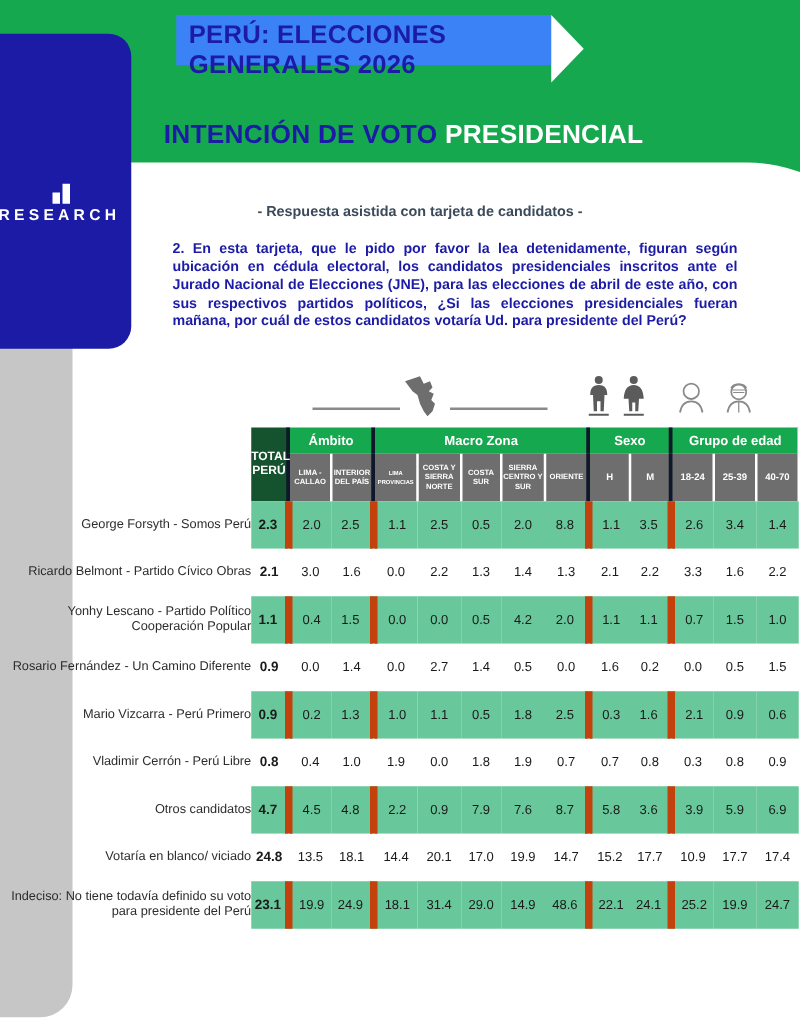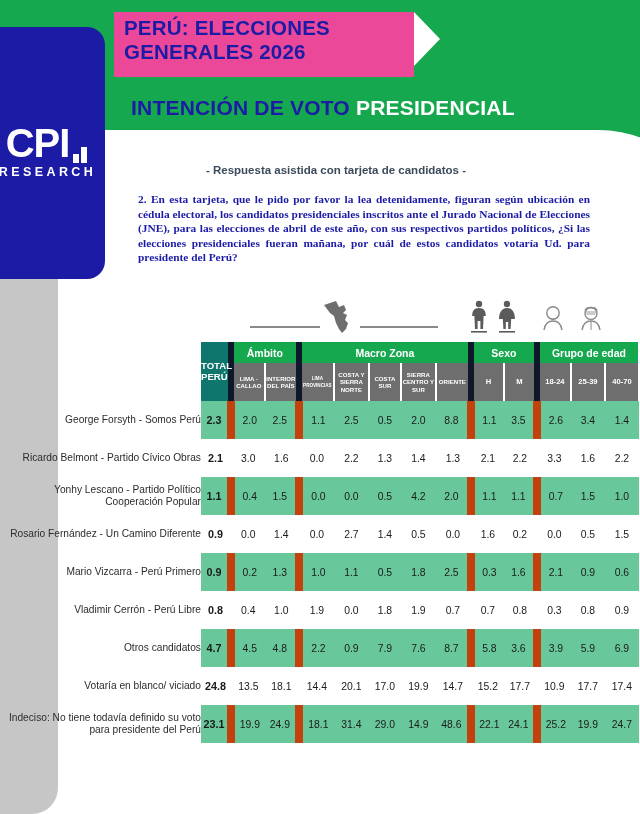--- a/index.html
+++ b/index.html
@@ -55,22 +55,22 @@
   .bars i{display:inline-block;background:#fff;width:6px;margin-left:2px;vertical-align:bottom;}
   .bars i.b1{height:9px;}
   .bars i.b2{height:16px;}
   .logo-research{
     color:#ffffff;font-weight:bold;font-size:12.5px;letter-spacing:3.4px;
     margin-top:2px;padding-left:10px;font-family:"Liberation Sans",sans-serif;
   }
 
   
   .title-banner{
-    position:absolute;left:114px;top:12px;width:300px;height:65px;
-    background:#ec4899;z-index:5;
+    position:absolute;left:141px;top:12px;width:300px;height:40px;
+    background:#3b82f6;z-index:5;
   }
   .title-banner .arrow{
     position:absolute;right:-26px;top:0;width:0;height:0;
     border-top:27px solid transparent;
     border-bottom:27px solid transparent;
     border-left:26px solid #ffffff;
   }
   .title-text{
     position:absolute;left:10px;top:4px;
     color:#1b1ba6;font-weight:bold;font-size:20.5px;line-height:24px;
@@ -91,83 +91,83 @@
     position:absolute;left:0;top:164px;width:640px;text-align:center;
     color:#3b4a5a;font-weight:bold;font-size:11.5px;z-index:5;
     padding-left:32px;box-sizing:border-box;
   }
 
   
   .question{
     position:absolute;left:138px;top:192px;width:452px;
     color:#1b1ba6;font-weight:bold;font-size:11.4px;line-height:14.6px;
     text-align:justify;z-index:5;
-    font-family:Liberation Serif, serif;
+    font-family:Liberation Sans, sans-serif;
   }
 
   
   .iconrow{position:absolute;left:0;top:296px;width:640px;height:46px;z-index:5;}
   .rule{position:absolute;height:2px;background:#8a8a8a;top:30px;}
   .rule.r1{left:250px;width:70px;}
   .rule.r2{left:360px;width:78px;}
   .peru-map{position:absolute;left:322px;top:3px;}
   .ic{position:absolute;top:4px;}
 
   
   .table-wrap{position:absolute;left:0;top:342px;width:640px;z-index:5;}
   table.t{border-collapse:collapse;table-layout:fixed;width:640px;font-family:"Liberation Sans",sans-serif;}
   table.t td,table.t th{padding:0;margin:0;}
   .hdr-grp{
     background:#16a84f;color:#ffffff;font-weight:bold;font-size:10.5px;
     text-align:center;height:21px;border-right:2px solid #ffffff;
   }
   .hdr-total{
-    background:#0f766e;color:#ffffff;font-weight:bold;font-size:9.6px;
+    background:#14532d;color:#ffffff;font-weight:bold;font-size:9.6px;
     text-align:center;line-height:10.5px;border-right:2px solid #ffffff;
   }
   .hdr-sub{
     background:#6e6e6e;color:#ffffff;font-weight:bold;font-size:6.1px;
     text-align:center;line-height:7.2px;height:38px;vertical-align:middle;
     border-right:2px solid #ffffff;
   }
   .hdr-sub.age{font-size:7.6px;margin-left:12px;}
   .hdr-sub.sex{font-size:7.6px;}
   .hdr-sub.small{font-size:4.6px;}
-  .grpend{border-right:6px solid #0f172a;}
+  .grpend{border-right:3px solid #0f172a;}
   .blank{background:transparent;border:none;}
 
   .rowlabel{
     font-size:10.2px;color:#2c2c2c;line-height:12.4px;
     padding:3px 6px 3px 0;text-align:right;vertical-align:middle;
     padding-left:80px;
   }
   td.cell{
     text-align:center;font-size:10.4px;color:#1a1a1a;
     height:38px;vertical-align:middle;
   }
   td.cell.total{font-weight:bold;font-size:10.8px;}
   tr.shaded td.cell{background:#69c89b;}
   tr.plain td.cell{background:#ffffff;}
-  tr.shaded td.cell.sep{border-right:8px solid #c2410c;}
+  tr.shaded td.cell.sep{border-right:6px solid #c2410c;}
   tr.plain td.cell.sep{border-right:2px solid #ffffff;}
 </style>
 </head>
 <body>
 
 <div class="page">
 
   <div class="green-band"></div>
   <div class="white-curve2"></div>
   <div class="white-curve"></div>
 
   <div class="gray-strip"></div>
 
   <div class="logo-box">
     <div class="logo-inner">
-      <div class="logo-cpi"><span>CPI</span><span class="bars"><i class="b1"></i><i class="b2"></i></span></div>
+      <div class="logo-cpi"><span class="bars"><i class="b1"></i><i class="b2"></i></span></div>
       <div class="logo-research">RESEARCH</div>
     </div>
   </div>
 
   <div class="title-banner">
     <div class="arrow"></div>
     <div class="title-text">PERÚ: ELECCIONES
 GENERALES 2026</div>
   </div>
 

